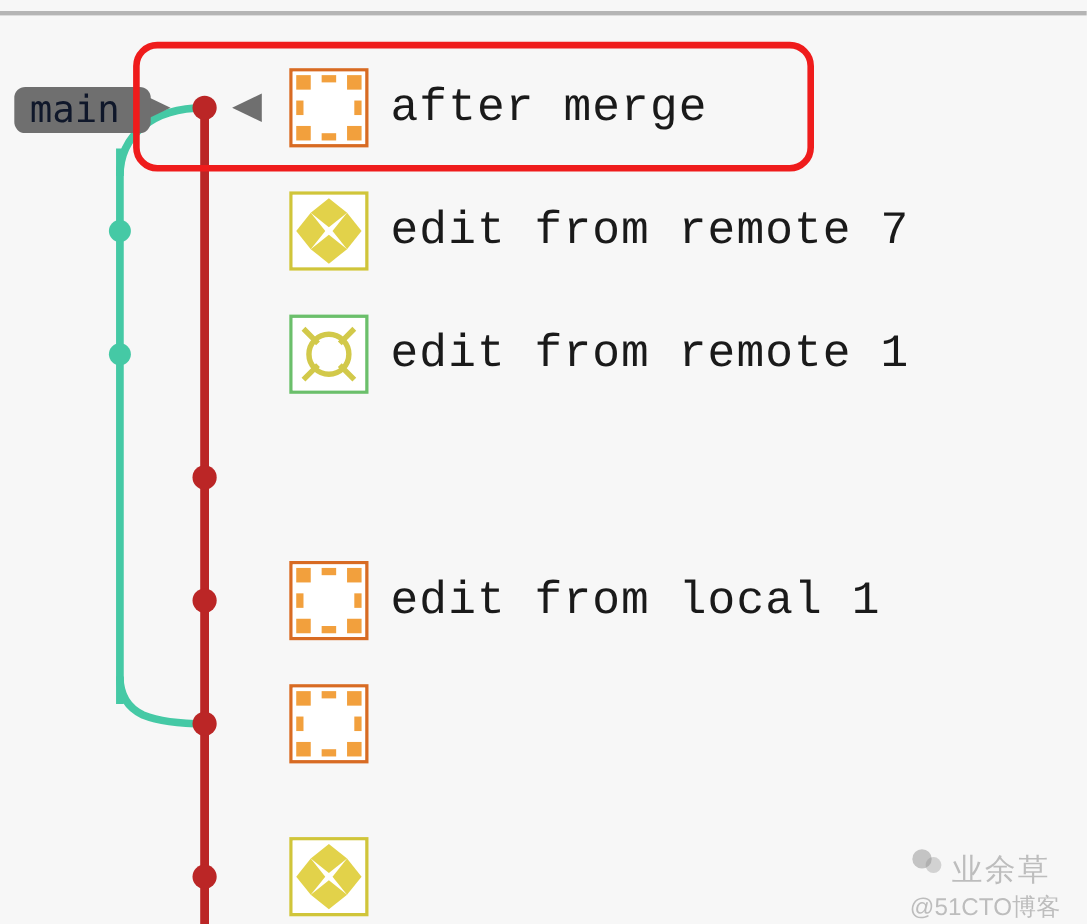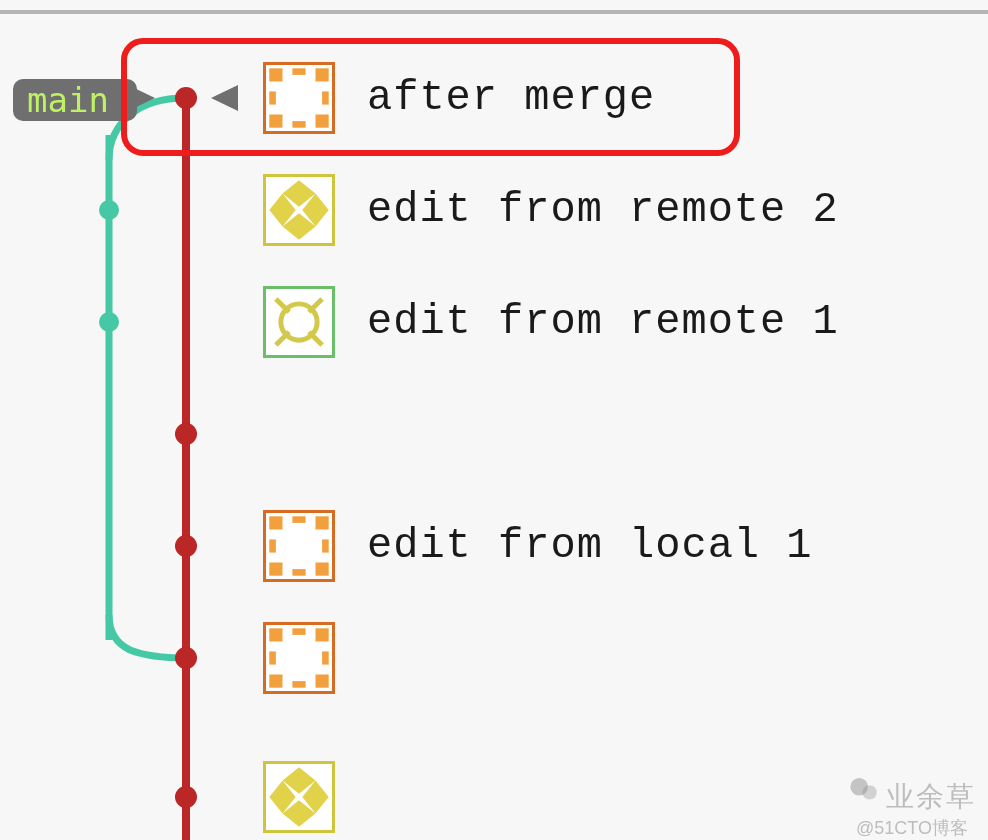--- a/index.html
+++ b/index.html
@@ -29,21 +29,21 @@
     left: 0;
     top: 0;
     width: 988px;
     height: 840px;
   }
   .commit-row {
     position: absolute;
     left: 263px;
     display: flex;
     align-items: center;
-    gap: 32px;
+    gap: 20px;
   }
   .avatar-box {
     width: 72px;
     height: 72px;
     border: 3px solid;
     box-sizing: border-box;
     display: flex;
     align-items: center;
     justify-content: center;
     background: #fff;
@@ -52,48 +52,48 @@
     font-size: 42px;
     color: #1a1a1a;
     white-space: nowrap;
     letter-spacing: 1px;
   }
   .branch-badge {
     position: absolute;
     left: 13px;
     top: 79px;
     background: #6f6f6f;
-    color: #bef264;
+    color: #0f172a;
     font-size: 34px;
     font-family: "Menlo", "Consolas", monospace;
     padding: 4px 28px 4px 14px;
     border-radius: 10px;
     line-height: 1;
   }
   .highlight-box {
     position: absolute;
     border: 6px solid #ef1c1c;
     border-radius: 22px;
     box-sizing: border-box;
   }
   .watermark {
     position: absolute;
-    right: 12px;
+    right: 24px;
     bottom: 0px;
-    text-align: center;
+    text-align: left;
     color: rgba(80,80,80,0.35);
     pointer-events: none;
   }
   .watermark .wm-top {
     font-size: 28px;
     font-family: sans-serif;
     letter-spacing: 2px;
   }
   .watermark .wm-bottom {
-    font-size: 18px;
+    font-size: 22px;
     font-family: sans-serif;
   }
   .wm-icon {
     display: inline-block;
     width: 32px;
     height: 32px;
     margin-right: 6px;
   }
   .avatar-svg { width: 100%; height: 100%; display: block; }
 </style>
@@ -154,21 +154,21 @@
       <svg class="avatar-svg" viewBox="0 0 40 40">
           <rect width="40" height="40" fill="#fff"></rect>
           <g fill="#e2d24a">
             <polygon points="20,2 30,10 20,18 10,10"></polygon>
             <polygon points="20,22 30,30 20,38 10,30"></polygon>
             <polygon points="2,20 10,10 18,20 10,30"></polygon>
             <polygon points="22,20 30,10 38,20 30,30"></polygon>
           </g>
         </svg>
     </div>
-    <div class="commit-msg">edit from remote 2</div>
+    <div class="commit-msg">edit from remote 7</div>
   </div>
 
   <div class="commit-row" style="top:286px">
     <div class="avatar-box" style="border-color:#6bbf6b">
       <svg class="avatar-svg" viewBox="0 0 40 40">
           <rect width="40" height="40" fill="#fff"></rect>
           <g fill="none" stroke="#d2c94a" stroke-width="3">
             <circle cx="20" cy="20" r="11"></circle>
             <path d="M6 6 L14 14 M34 6 L26 14 M6 34 L14 26 M34 34 L26 26"></path>
           </g>

